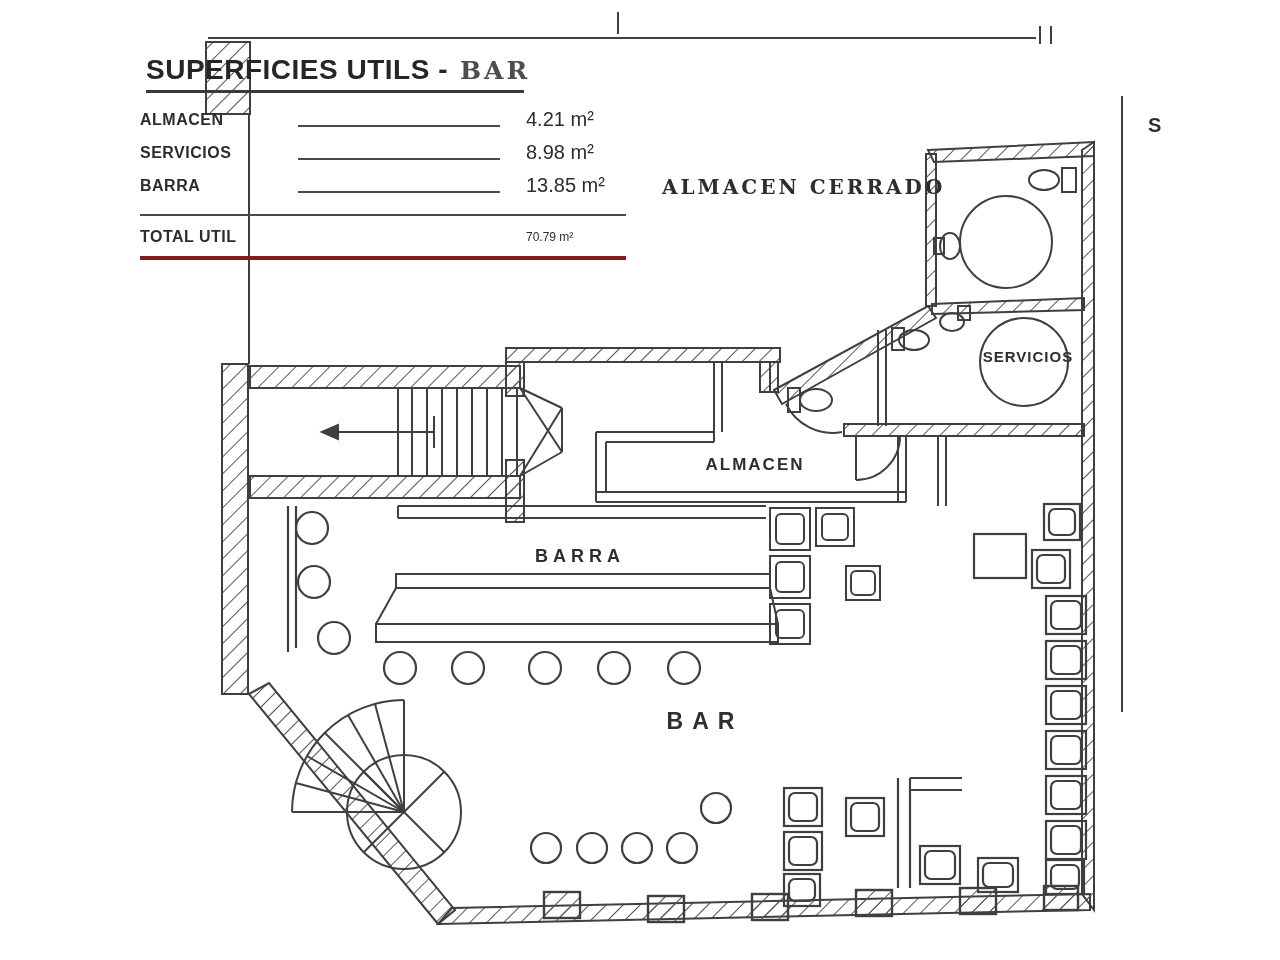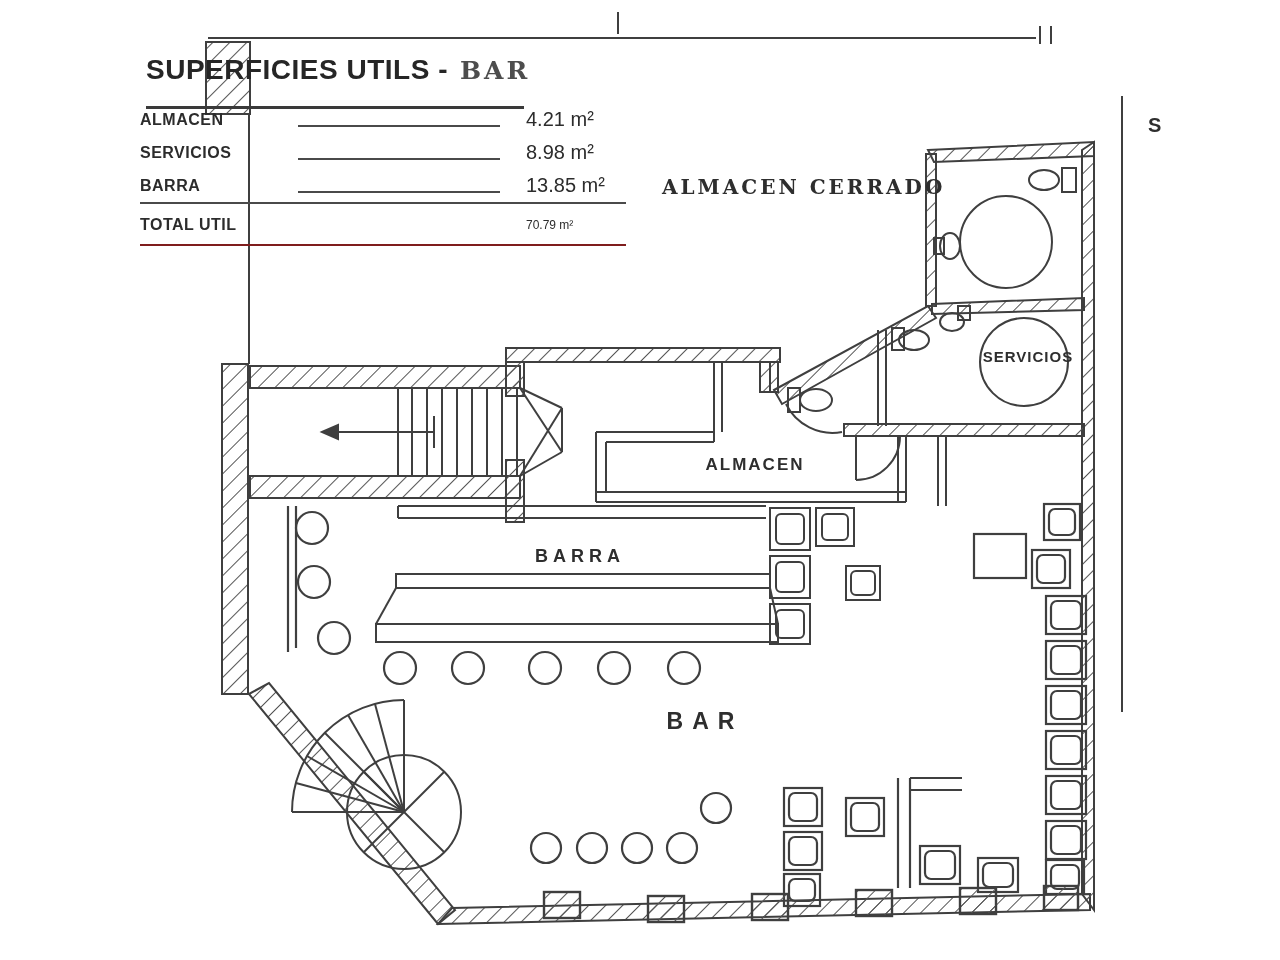--- a/index.html
+++ b/index.html
@@ -2,32 +2,32 @@
 <html><head>
 <meta charset="utf-8">
 <style>
   html,body{margin:0;padding:0;background:#fff;}
   body{width:1280px;height:960px;overflow:hidden;font-family:"Liberation Sans",sans-serif;}
   .sheet{position:relative;width:1280px;height:960px;background:#ffffff;}
   .plan-svg{position:absolute;left:0;top:0;width:1280px;height:960px;}
 
   
   .titleblock{position:absolute;left:146px;top:54px;width:378px;border-bottom:3px solid #3a3a3a;
-              padding-bottom:20px;display:flex;align-items:baseline;gap:12px;white-space:nowrap;}
+              padding-bottom:4px;display:flex;align-items:baseline;gap:12px;white-space:nowrap;}
   .title-main{font-size:28px;font-weight:700;letter-spacing:.5px;color:#262626;}
   .title-suffix{font-family:"DejaVu Serif",serif;font-size:25px;font-weight:700;
                 letter-spacing:3px;color:#4d4d4d;}
   .legend{position:absolute;left:140px;top:103px;width:486px;color:#2c2c2c;}
   .legend-row{display:flex;align-items:center;height:33px;}
   .legend-row.gap{margin-top:5px;}
   .lr-label{width:152px;font-size:16px;font-weight:700;letter-spacing:.5px;}
   .lr-line{flex:1;border-bottom:2px solid #4a4a4a;height:12px;margin:0 26px 0 6px;}
   .lr-value{width:100px;font-size:20px;font-weight:400;}
-  .legend-total{display:flex;align-items:center;padding:12px 0 10px 0;
-                border-top:2px solid #4a4a4a;border-bottom:2px solid #7f1d1d;}
+  .legend-total{display:flex;align-items:center;margin-top:12px;padding:12px 0 10px 0;
+                border-top:2px solid #4a4a4a;border-bottom:4px solid #7f1d1d;}
   .lt-label{width:152px;font-size:16px;font-weight:700;letter-spacing:.5px;}
   .lt-spacer{flex:1;}
   .lt-value{width:100px;font-size:12px;font-weight:400;margin-left:32px;}
 
   
   text{fill:#2e2e2e;font-family:"Liberation Sans",sans-serif;font-weight:700;}
   .t-fancy{font-family:"DejaVu Serif",serif;letter-spacing:3px;}
 </style>
 </head>
 <body>

